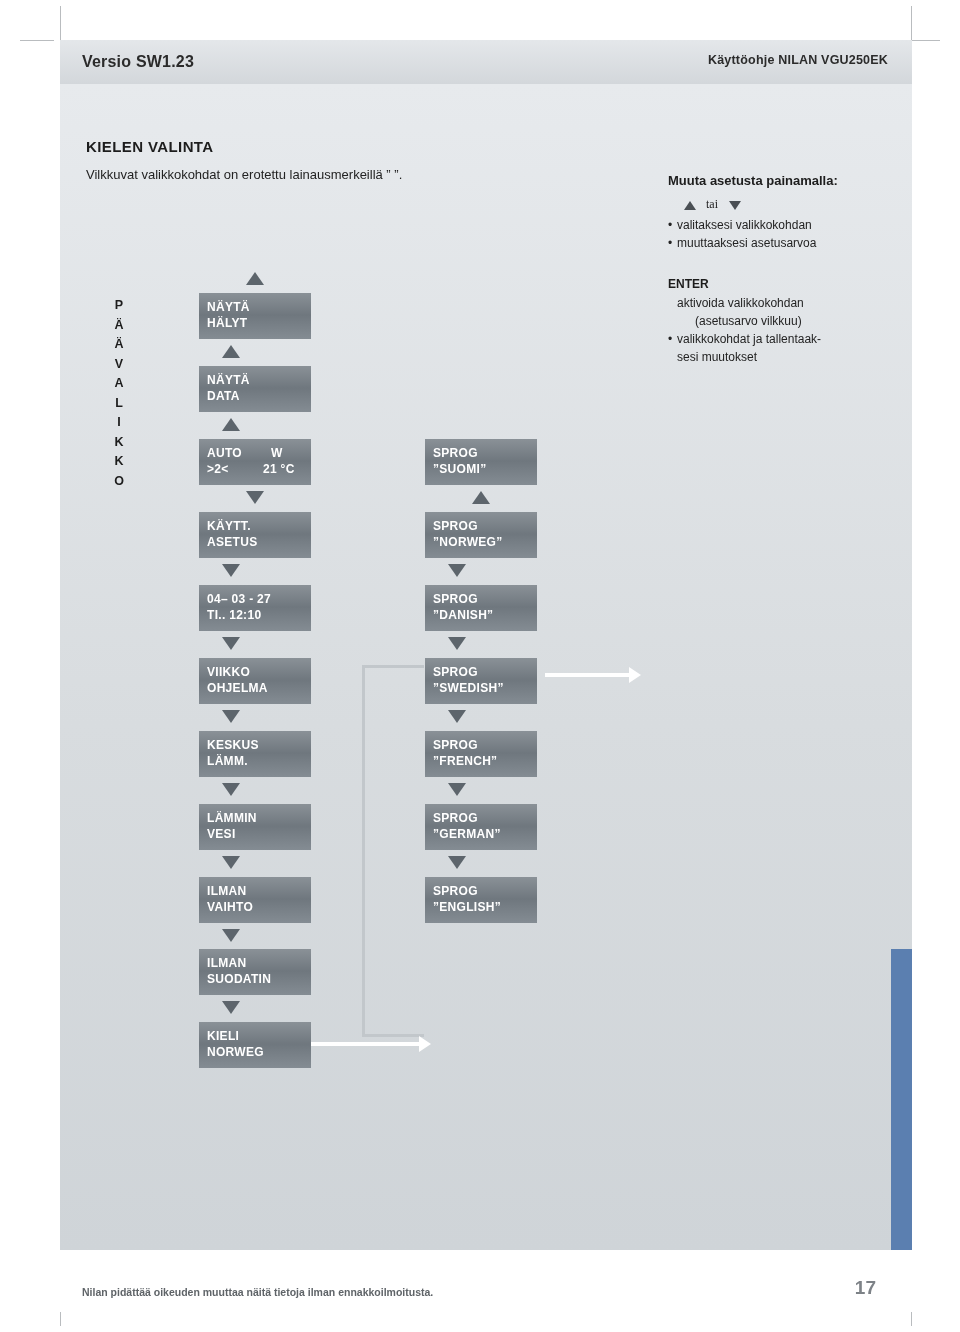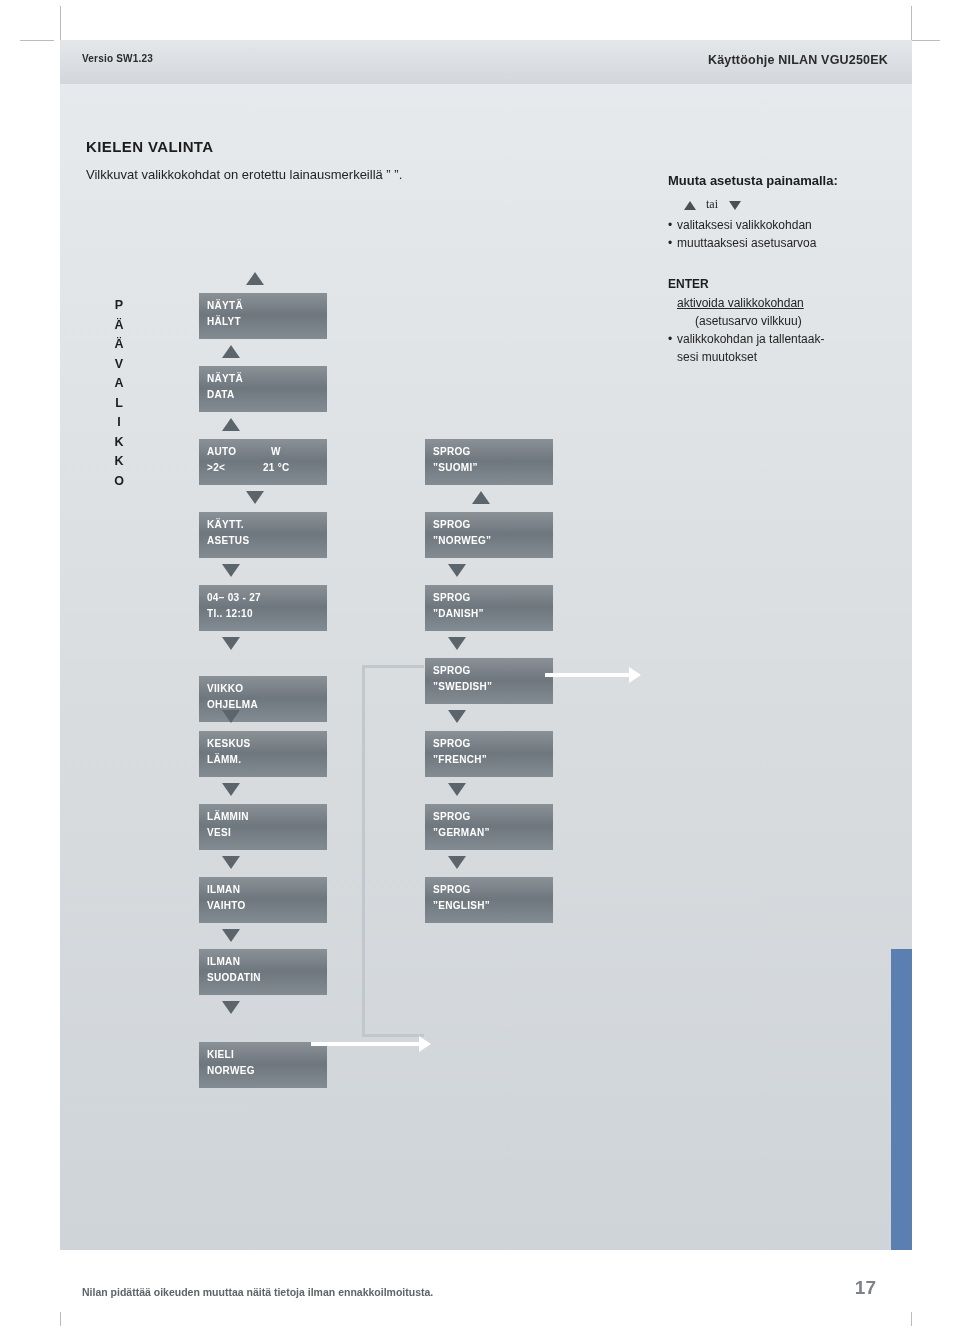--- a/index.html
+++ b/index.html
@@ -20,21 +20,21 @@
   .header{
     position:absolute;left:60px;top:40px;width:852px;height:44px;
     background:#d9dde0;
   }
   .header .bar-inner{
     position:absolute;left:0;top:0;right:0;bottom:0;
     background:linear-gradient(180deg,#e4e7ea 0%,#d3d7db 100%);
   }
   .header .ver{
     position:absolute;left:22px;top:13px;
-    font-size:10px;font-weight:bold;color:#2b2b2b;letter-spacing:.2px;
+    font-size:16px;font-weight:bold;color:#2b2b2b;letter-spacing:.2px;
   }
   .header .doc{
     position:absolute;right:24px;top:13px;
     font-size:12.5px;font-weight:bold;color:#2b2b2b;letter-spacing:.2px;
   }
 
   
   .panel{
     position:absolute;left:60px;top:84px;width:852px;height:1166px;
     background:#dfe3e6;
@@ -96,24 +96,24 @@
 
   
   .vword{
     position:absolute;left:112px;top:296px;
     font-size:12.5px;font-weight:bold;color:#1d1d1d;line-height:19.5px;
     text-align:center;width:14px;
   }
 
   
   .box{
-    position:absolute;width:128px;height:46px;
+    position:absolute;width:112px;height:46px;
     background:linear-gradient(180deg,#8a9197 0%,#6f777e 48%,#848c93 100%);
     color:#ffffff;
-    font-size:10px;font-weight:bold;
+    font-size:12px;font-weight:bold;
     letter-spacing:.3px;
   }
   .box .l1{position:absolute;left:8px;top:7px;}
   .box .l2{position:absolute;left:8px;top:23px;}
   .box .r1{position:absolute;left:72px;top:7px;}
   .box .r2{position:absolute;left:64px;top:23px;}
 
   
   .tri{position:absolute;width:0;height:0;
     border-left:9px solid transparent;border-right:9px solid transparent;}
@@ -161,23 +161,23 @@
 <div style="position:absolute;left:684px;top:196px;font-family:Liberation Serif, serif;">
   <span class="tri-up-s"></span>
   <span style="font-size:12px;color:#232323;margin:0 7px 0 6px;position:relative;top:-2px;">tai</span>
   <span class="tri-dn-s"></span>
 </div>
 
 <div class="rc-line" style="left:668px;top:218px;"><span class="bullet">•</span><span>valitaksesi valikkokohdan</span></div>
 <div class="rc-line" style="left:668px;top:236px;"><span class="bullet">•</span><span>muuttaaksesi asetusarvoa</span></div>
 
 <div class="rc-enter">ENTER</div>
-<div class="rc-line" style="left:668px;top:296px;text-decoration:underline;"><span class="bullet">&nbsp;</span><span>aktivoida valikkokohdan</span></div>
+<div class="rc-line" style="left:668px;top:296px;"><span class="bullet">&nbsp;</span><span>aktivoida valikkokohdan</span></div>
 <div class="rc-line" style="left:695px;top:314px;">(asetusarvo vilkkuu)</div>
-<div class="rc-line" style="left:668px;top:332px;"><span class="bullet">•</span><span>valikkokohdan ja tallentaak-</span></div>
+<div class="rc-line" style="left:668px;top:332px;"><span class="bullet">•</span><span>valikkokohdat ja tallentaak-</span></div>
 <div class="rc-line" style="left:677px;top:350px;">sesi muutokset</div>
 
 <div class="vword">P<br>Ä<br>Ä<br>V<br>A<br>L<br>I<br>K<br>K<br>O</div>
 
 <div class="box" style="left:199px;top:293px;">
   <span class="l1">NÄYTÄ</span>
   <span class="l2">HÄLYT</span>
 </div>
 <div class="box" style="left:199px;top:366px;">
   <span class="l1">NÄYTÄ</span>
@@ -190,41 +190,41 @@
   <span class="r2">21 °C</span>
 </div>
 <div class="box" style="left:199px;top:512px;">
   <span class="l1">KÄYTT.</span>
   <span class="l2">ASETUS</span>
 </div>
 <div class="box" style="left:199px;top:585px;text-align:center;">
   <span class="l1">04– 03 - 27</span>
   <span class="l2">TI..    12:10</span>
 </div>
-<div class="box" style="left:199px;top:676px;">
+<div class="box" style="left:199px;top:658px;">
   <span class="l1">VIIKKO</span>
   <span class="l2">OHJELMA</span>
 </div>
 <div class="box" style="left:199px;top:731px;">
   <span class="l1">KESKUS</span>
   <span class="l2">LÄMM.</span>
 </div>
 <div class="box" style="left:199px;top:804px;">
   <span class="l1">LÄMMIN</span>
   <span class="l2">VESI</span>
 </div>
 <div class="box" style="left:199px;top:877px;">
   <span class="l1">ILMAN</span>
   <span class="l2">VAIHTO</span>
 </div>
 <div class="box" style="left:199px;top:949px;">
   <span class="l1">ILMAN</span>
   <span class="l2">SUODATIN</span>
 </div>
-<div class="box" style="left:199px;top:1022px;margin-top:20px;">
+<div class="box" style="left:199px;top:1022px;">
   <span class="l1">KIELI</span>
   <span class="l2">NORWEG</span>
 </div>
 
 <div class="tri up" style="left:246px;top:272px;"></div>
 <div class="tri up" style="left:222px;top:345px;"></div>
 <div class="tri up" style="left:222px;top:418px;"></div>
 <div class="tri dn" style="left:246px;top:491px;"></div>
 <div class="tri dn" style="left:222px;top:564px;"></div>
 <div class="tri dn" style="left:222px;top:637px;"></div>

